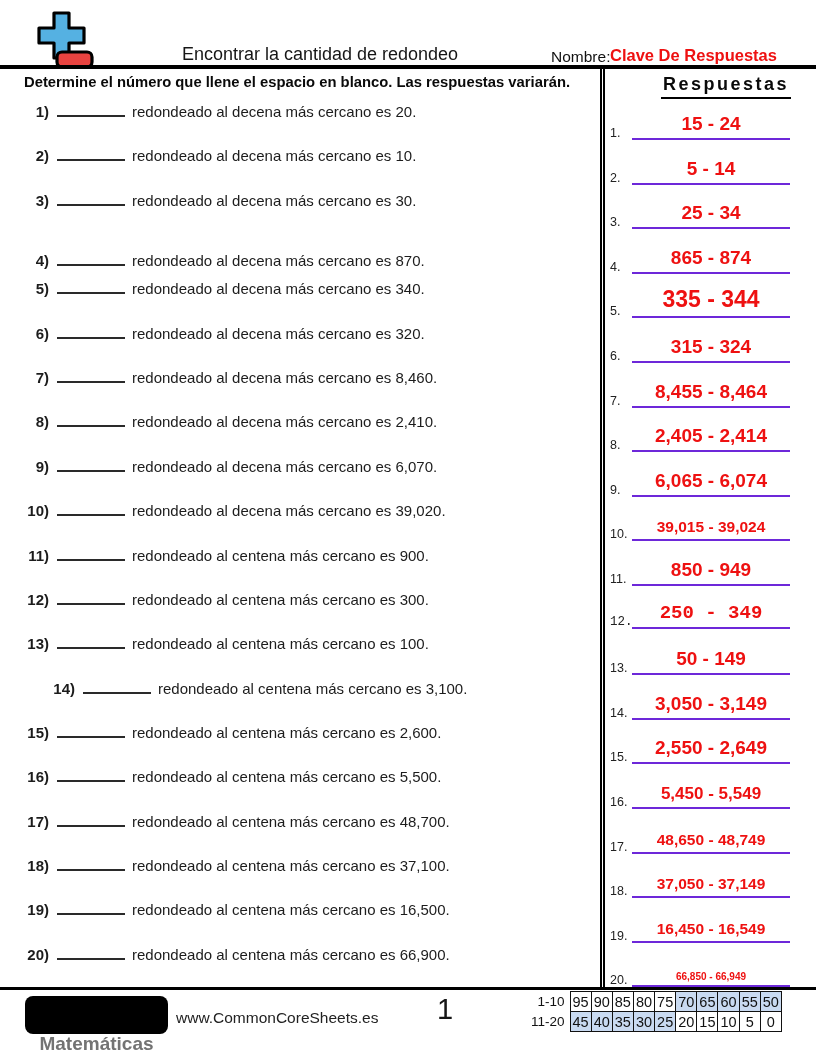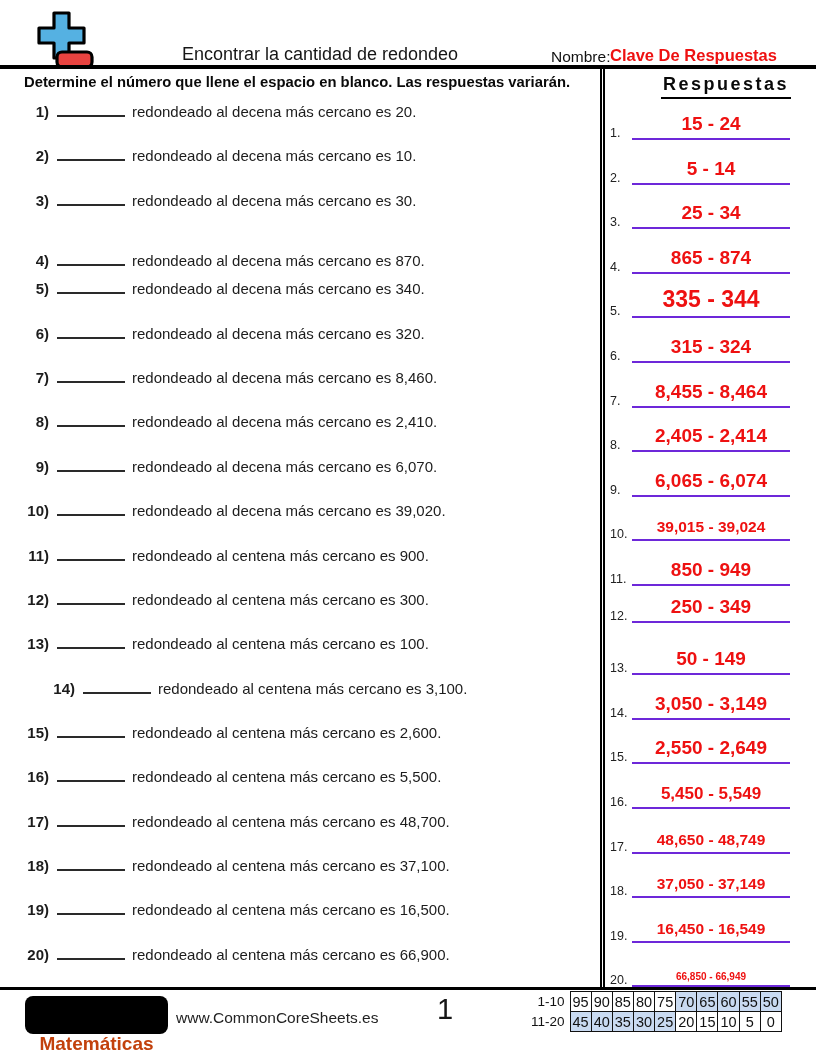--- a/index.html
+++ b/index.html
@@ -34,21 +34,21 @@
   .ans-row { position:absolute; left:602px; width:212px; }
   .ans-num { position:absolute; left:8px; bottom:0; font-size:12.5px; color:#222; }
   .ans-line { position:absolute; left:30px; right:24px; bottom:0; border-bottom:2px solid #6d28d9; }
   .ans-range { position:absolute; left:0; right:0; bottom:3px; text-align:center;
     font-weight:bold; color:var(--red); white-space:nowrap; }
   
   .logo { position:absolute; left:25px; top:996px; width:143px; height:38px;
     background:#000; border-radius:8px; }
   .logo-pill { position:absolute; left:4px; right:4px; top:3.5px; bottom:3.5px;
     background:#fff; border-radius:20px; display:flex; align-items:center; justify-content:center;
-    font-size:19px; font-weight:bold; color:#c2410c;margin-top:44px; }
+    font-size:19px; font-weight:bold; color:#737373;margin-top:44px; }
   .footer-url { position:absolute; left:176px; top:1009px; font-size:15.5px; color:#222; }
   .page-number { position:absolute; left:400px; top:993px; width:90px; text-align:center;
     font-size:29px; color:#161616; }
   .score-table { position:absolute; left:530px; top:991px; border-collapse:collapse; }
   .score-table td { height:20px; font-size:14.5px; text-align:center; vertical-align:middle; }
   .score-table td.score-label { border:none; width:40px; text-align:right; padding-right:5px;
     font-size:13.5px; }
   .score-table td.score-cell { border:1.5px solid #111; width:19px; padding:1px 2px; }
 </style>
 </head>
@@ -156,21 +156,21 @@
     <div class="ans-line">
       <span class="ans-range" style="font-size: 15.5px;">39,015 - 39,024</span>
     </div>
   </div>
       <div class="ans-row" style="top: 541.4px; height: 44.6px;">
     <span class="ans-num">11.</span>
     <div class="ans-line">
       <span class="ans-range" style="font-size: 19px;">850 - 949</span>
     </div>
   </div>
-      <div class="ans-row" style="top: 586px; height: 37px;">
+      <div class="ans-row" style="top: 586px; height: 43px; font-family: Liberation Mono, monospace;">
     <span class="ans-num">12.</span>
     <div class="ans-line">
       <span class="ans-range" style="font-size: 19px;">250 - 349</span>
     </div>
   </div>
       <div class="ans-row" style="top: 630.6px; height: 44.6px;">
     <span class="ans-num">13.</span>
     <div class="ans-line">
       <span class="ans-range" style="font-size: 19px;">50 - 149</span>
     </div>

